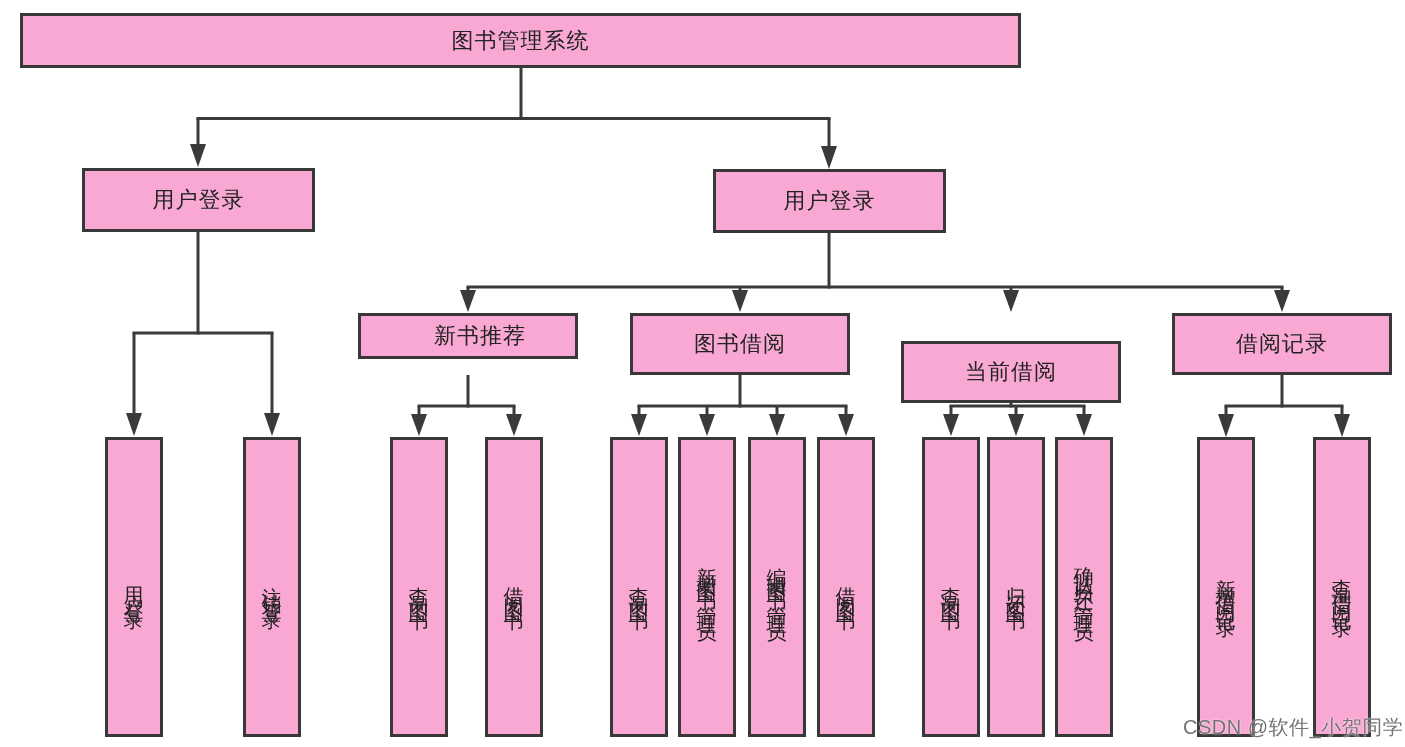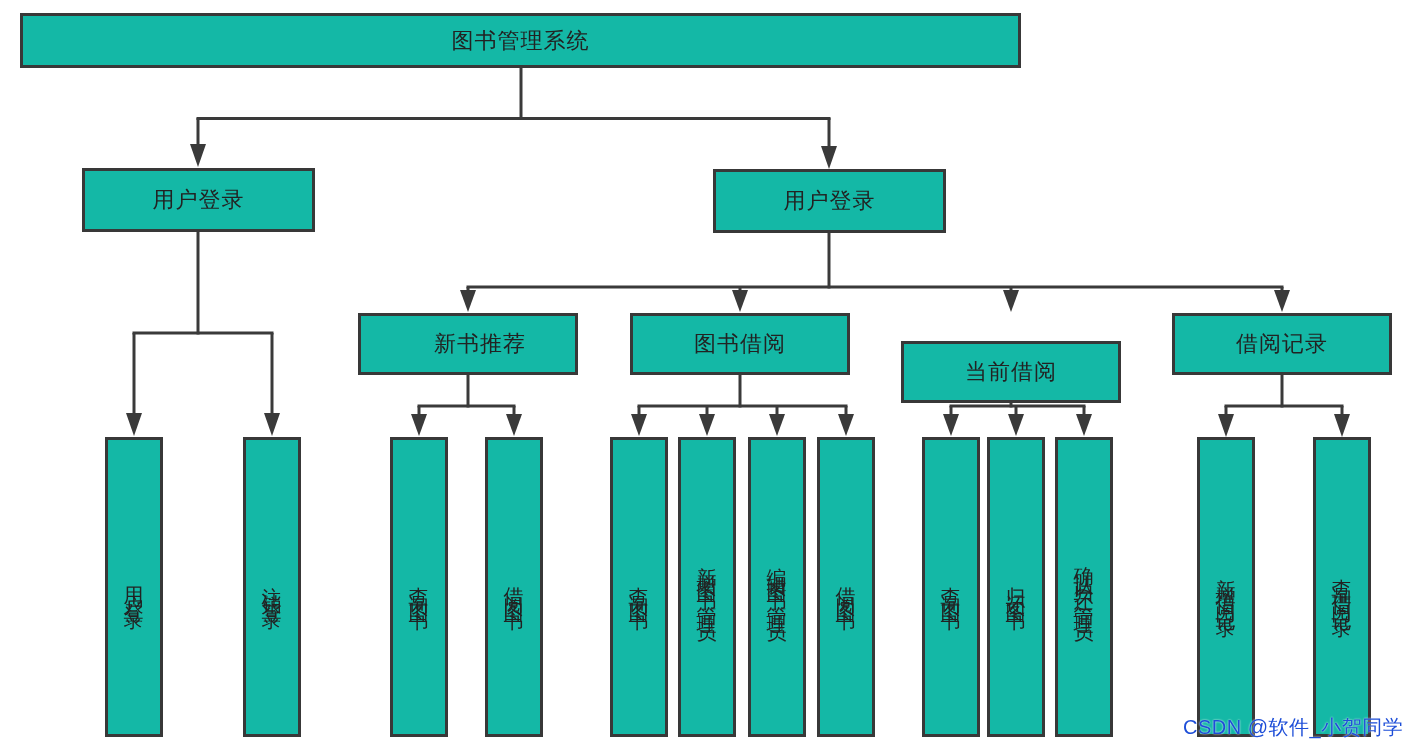--- a/index.html
+++ b/index.html
@@ -10,38 +10,38 @@
     font-family:"Liberation Sans","DejaVu Sans",sans-serif;
     color:#222222;
     overflow:hidden;
   }
   .wires{position:absolute;left:0;top:0;width:1405px;height:747px;}
   .wires line{stroke:#3a3a3a;stroke-width:3;}
   .wires polygon{fill:#3a3a3a;}
   .node{
     position:absolute;
     box-sizing:border-box;
-    background:#14b8a6;
+    background:#f9a8d4;
     border:3px solid #383838;
     display:flex;align-items:center;justify-content:center;
     text-align:center;
   }
   .h-node{font-size:22px;letter-spacing:1px;}
   .leaf{font-size:20px;}
   .leaf .vtext{
     writing-mode:vertical-rl;
     text-orientation:mixed;
     letter-spacing:8px;
     line-height:1;
   }
   .watermark{
     position:absolute;
     left:1183px;top:714px;
     font-size:20px;
-    color:#1d4ed8;
+    color:#737373;
     letter-spacing:0.5px;
     white-space:nowrap;
     text-shadow:0 0 2px #ffffff;
     z-index:5;
   }
 </style>
 </head>
 <body>
 
 <div class="canvas">
@@ -112,21 +112,21 @@
     <span>图书管理系统</span>
   </div>
 
   <div class="node h-node" style="left:82px;top:168px;width:233px;height:64px;">
     <span>用户登录</span>
   </div>
   <div class="node h-node" style="left:713px;top:169px;width:233px;height:64px;">
     <span>用户登录</span>
   </div>
 
-  <div class="node h-node" style="left:358px;top:313px;width:220px;height:62px;padding-left:24px;">
+  <div class="node h-node" style="left:358px;top:313px;width:220px;height:46px;padding-left:24px;">
     <span>新书推荐</span>
   </div>
   <div class="node h-node" style="left:630px;top:313px;width:220px;height:62px;">
     <span>图书借阅</span>
   </div>
   <div class="node h-node" style="left:901px;top:313px;width:220px;height:62px;margin-top:28px;">
     <span>当前借阅</span>
   </div>
   <div class="node h-node" style="left:1172px;top:313px;width:220px;height:62px;">
     <span>借阅记录</span>

